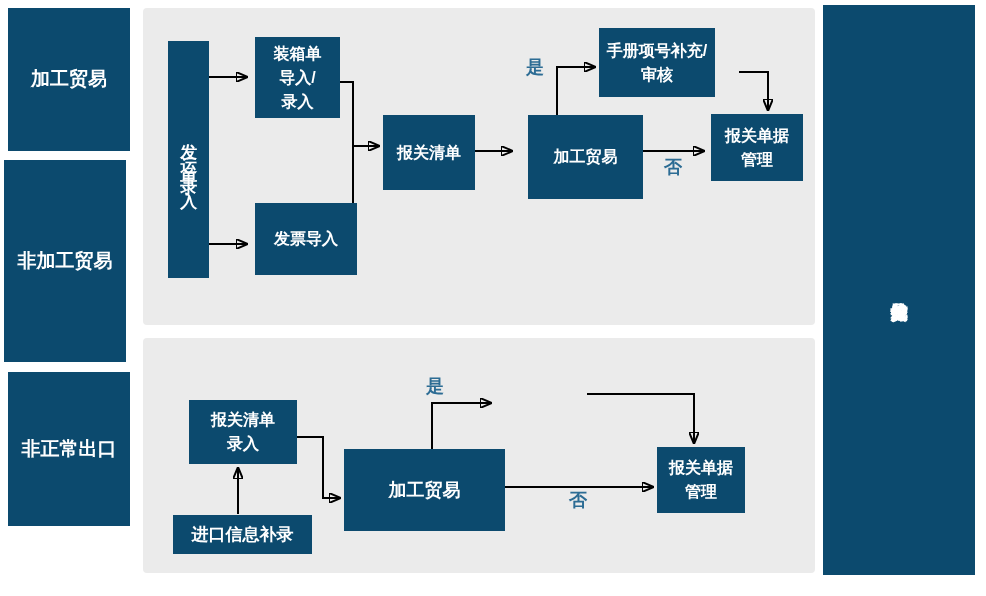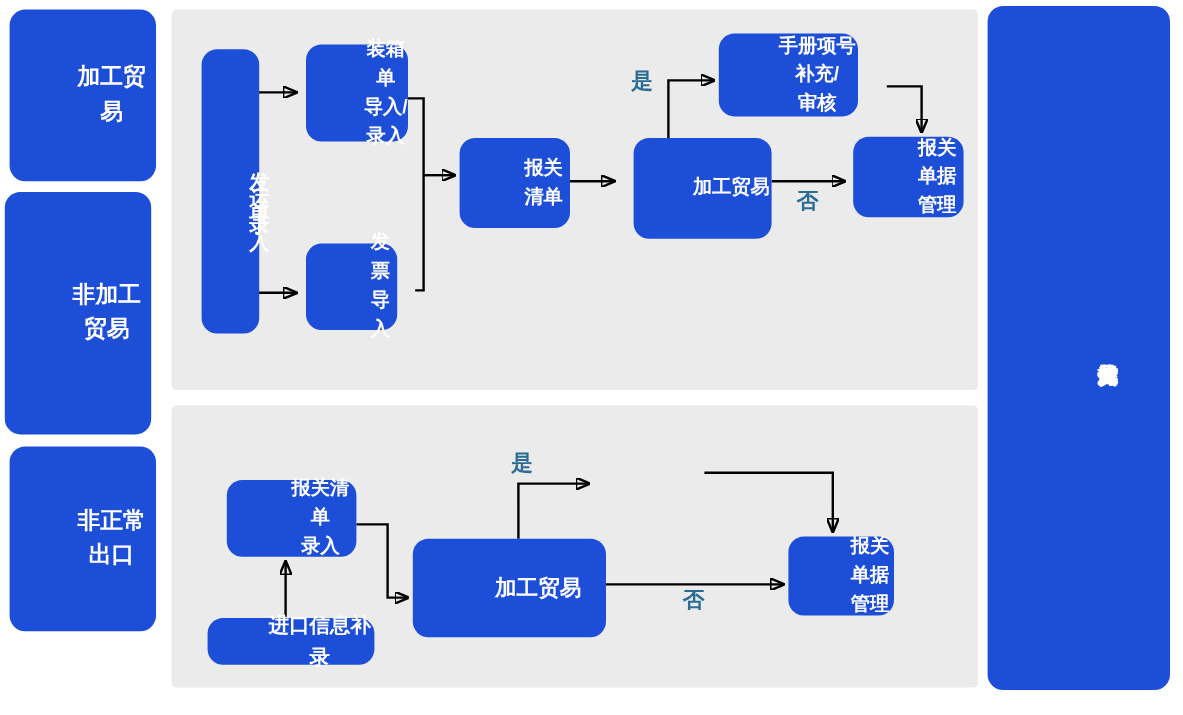--- a/index.html
+++ b/index.html
@@ -11,33 +11,32 @@
     font-family: "Liberation Sans", "DejaVu Sans", sans-serif;
     overflow: hidden;
   }
   .panel {
     position: absolute;
     background: #ebebeb;
     border-radius: 4px;
   }
   .node {
     position: absolute;
-    background: #1d4ed8;
+    background: #0c4a6e;
     color: #ffffff;
-    border-radius: 13px;
+    border-radius: 0;
     display: flex;
     align-items: center;
     justify-content: center;
     text-align: center;
     font-weight: bold;
     font-size: 16px;
     line-height: 1.5;
     white-space: pre-line;
     box-sizing: border-box;
-    padding-left: 48px;
   }
   .lane { font-size: 19px; }
   .vtext {
     writing-mode: vertical-rl;
     text-orientation: upright;
   }
   .vtext-spaced { letter-spacing: 12px; }
   .branch-label {
     position: absolute;
     color: #2c6c94;
@@ -92,21 +91,21 @@
     <path d="M297,437 H323 V498 H340" marker-end="url(#ah)"></path>
     <path d="M432,449 V403 H491" marker-end="url(#ah)"></path>
     <path d="M587,394 H694 V443" marker-end="url(#ah)"></path>
     <path d="M505,487 H653" marker-end="url(#ah)"></path>
   </svg>
 
   <div class="node vtext vtext-spaced" style="left:168px; top:41px; width:41px; height:237px; font-size:17px;">发运单录入</div>
   <div class="node" style="left:255px; top:37px; width:85px; height:81px;">装箱单
 导入/
 录入</div>
-  <div class="node" style="left:255px; top:203px; width:76px; height:72px;">发票导入</div>
+  <div class="node" style="left:255px; top:203px; width:102px; height:72px;">发票导入</div>
   <div class="node" style="left:383px; top:115px; width:92px; height:75px;">报关清单</div>
   <div class="node" style="left:528px; top:115px; width:115px; height:84px;">加工贸易</div>
   <div class="node" style="left:599px; top:28px; width:116px; height:69px;">手册项号补充/
 审核</div>
   <div class="node" style="left:711px; top:114px; width:92px; height:67px;">报关单据
 管理</div>
 
   <div class="node" style="left:189px; top:400px; width:108px; height:64px;">报关清单
 录入</div>
   <div class="node" style="left:173px; top:515px; width:139px; height:39px; font-size:17px;">进口信息补录</div>

